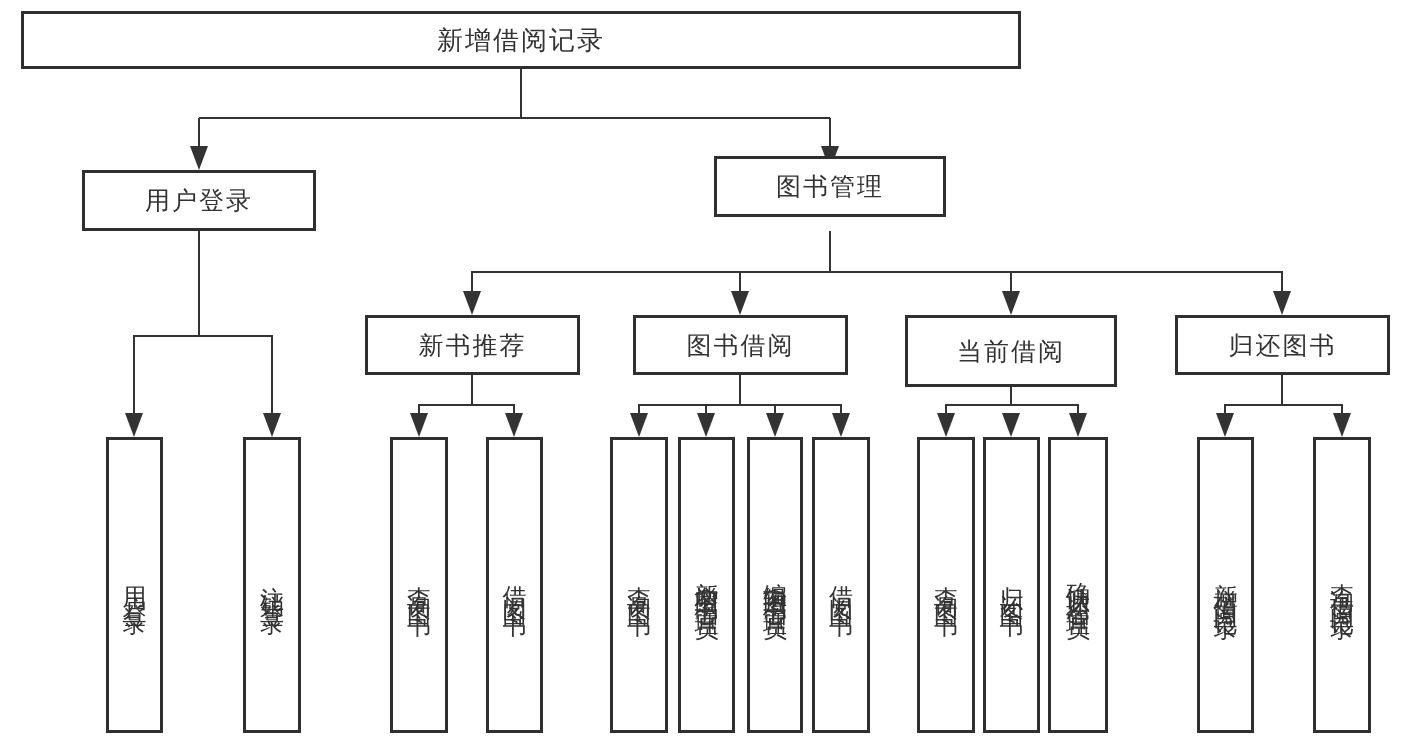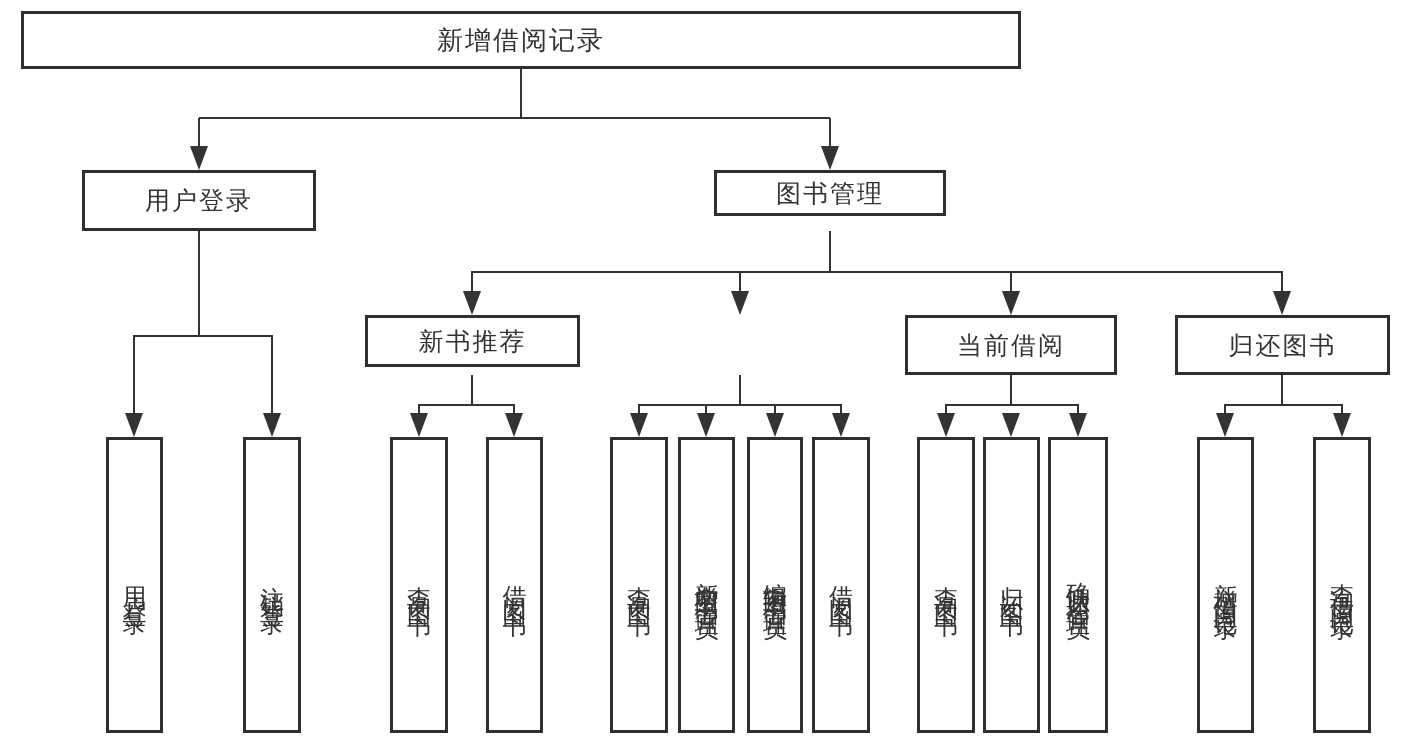--- a/index.html
+++ b/index.html
@@ -54,24 +54,24 @@
     font-size: 22px;
     color: #c2c2c2;
     letter-spacing: 1px;
     white-space: nowrap;
     z-index: 5;
   }
 
   
   #box-root            { left: 21px;   top: 11px;  width: 1000px; height: 58px; }
   #box-user-login      { left: 82px;   top: 170px; width: 234px;  height: 61px; }
-  #box-book-mgmt       { left: 714px;  top: 170px; width: 232px;  height: 46px; text-align: center; }
-  #box-new-books       { left: 365px;  top: 315px; width: 215px;  height: 52px; }
+  #box-book-mgmt       { left: 714px;  top: 156px; width: 232px;  height: 61px; text-align: center; }
+  #box-new-books       { left: 365px;  top: 315px; width: 215px;  height: 60px; }
   #box-book-borrow     { left: 633px;  top: 315px; width: 215px;  height: 60px; }
-  #box-current-borrow  { left: 905px;  top: 315px; width: 212px;  height: 60px; }
+  #box-current-borrow  { left: 905px;  top: 315px; width: 212px;  height: 72px; }
   #box-borrow-records  { left: 1175px; top: 315px; width: 215px;  height: 60px; }
 
   .leaf { top: 437px; height: 296px; }
   #leaf-user-login  { left: 106px;  width: 57px; }
   #leaf-logout      { left: 243px;  width: 58px; }
   #leaf-nb-query    { left: 390px;  width: 58px; }
   #leaf-nb-borrow   { left: 486px;  width: 57px; }
   #leaf-bb-query    { left: 610px;  width: 58px; }
   #leaf-bb-add      { left: 678px;  width: 57px; }
   #leaf-bb-edit     { left: 747px;  width: 56px; }
@@ -152,20 +152,23 @@
   <div class="box hbox" id="box-user-login">
     <span class="lbl">用户登录</span>
   </div>
   <div class="box hbox" id="box-book-mgmt">
     <span class="lbl">图书管理</span>
   </div>
 
   <div class="box hbox" id="box-new-books">
     <span class="lbl">新书推荐</span>
   </div>
+  <div class="box hbox" id="box-book-borrow">
+    <span class="lbl">图书借阅</span>
+  </div>
   <div class="box hbox" id="box-current-borrow">
     <span class="lbl">当前借阅</span>
   </div>
   <div class="box hbox" id="box-borrow-records">
     <span class="lbl">归还图书</span>
   </div>
 
   <div class="box vbox leaf" id="leaf-user-login">
     <span class="lbl">用户登录</span>
   </div>

